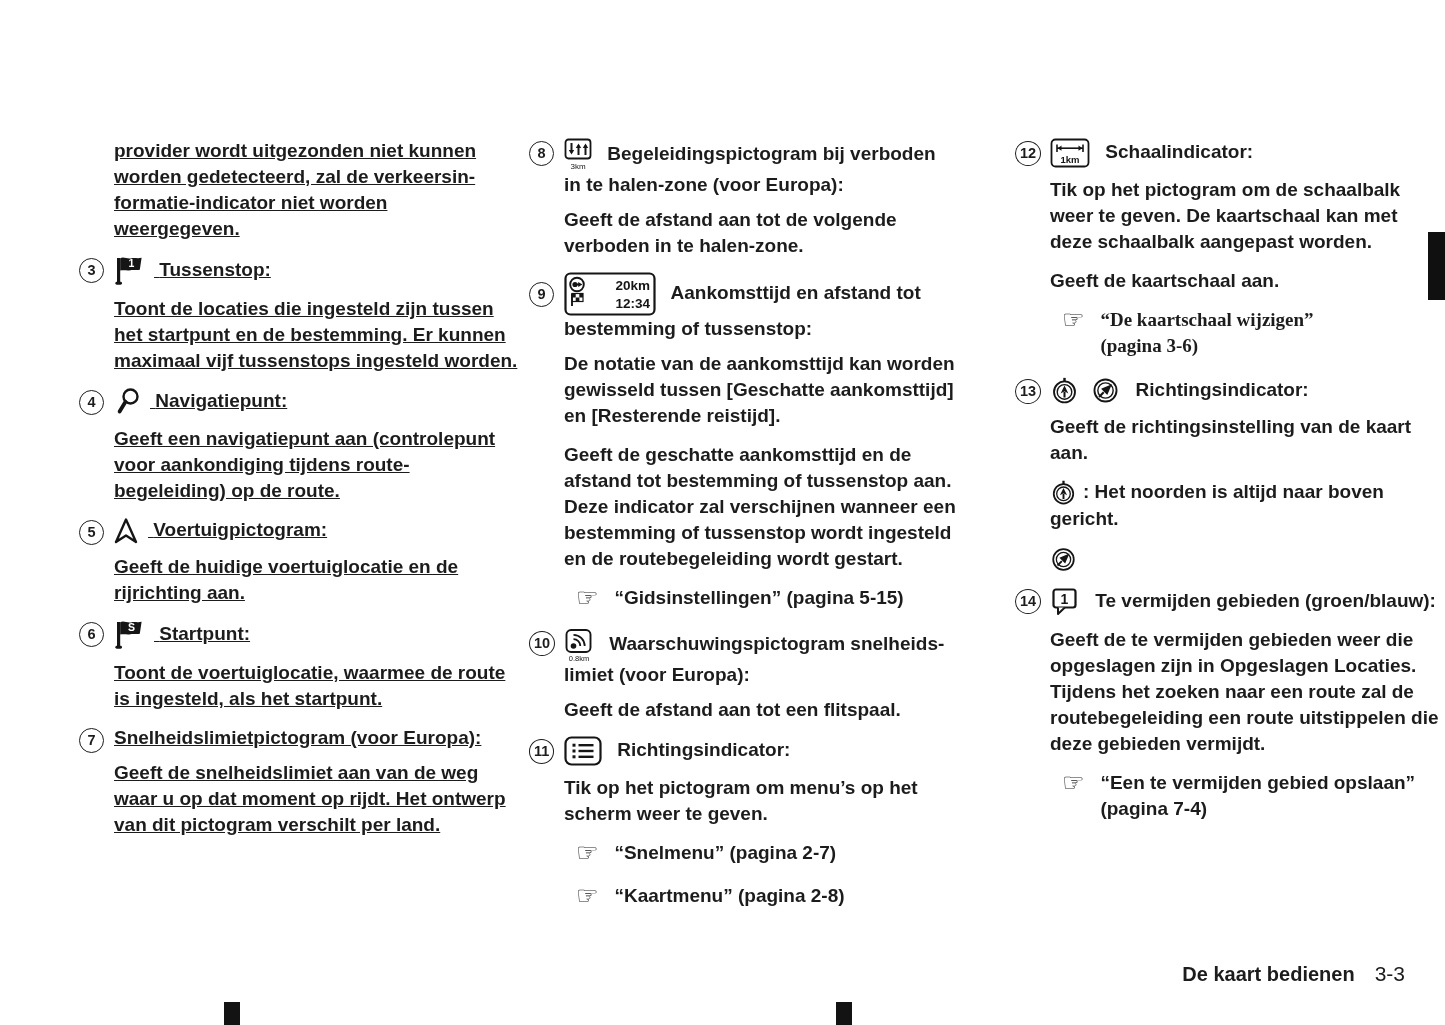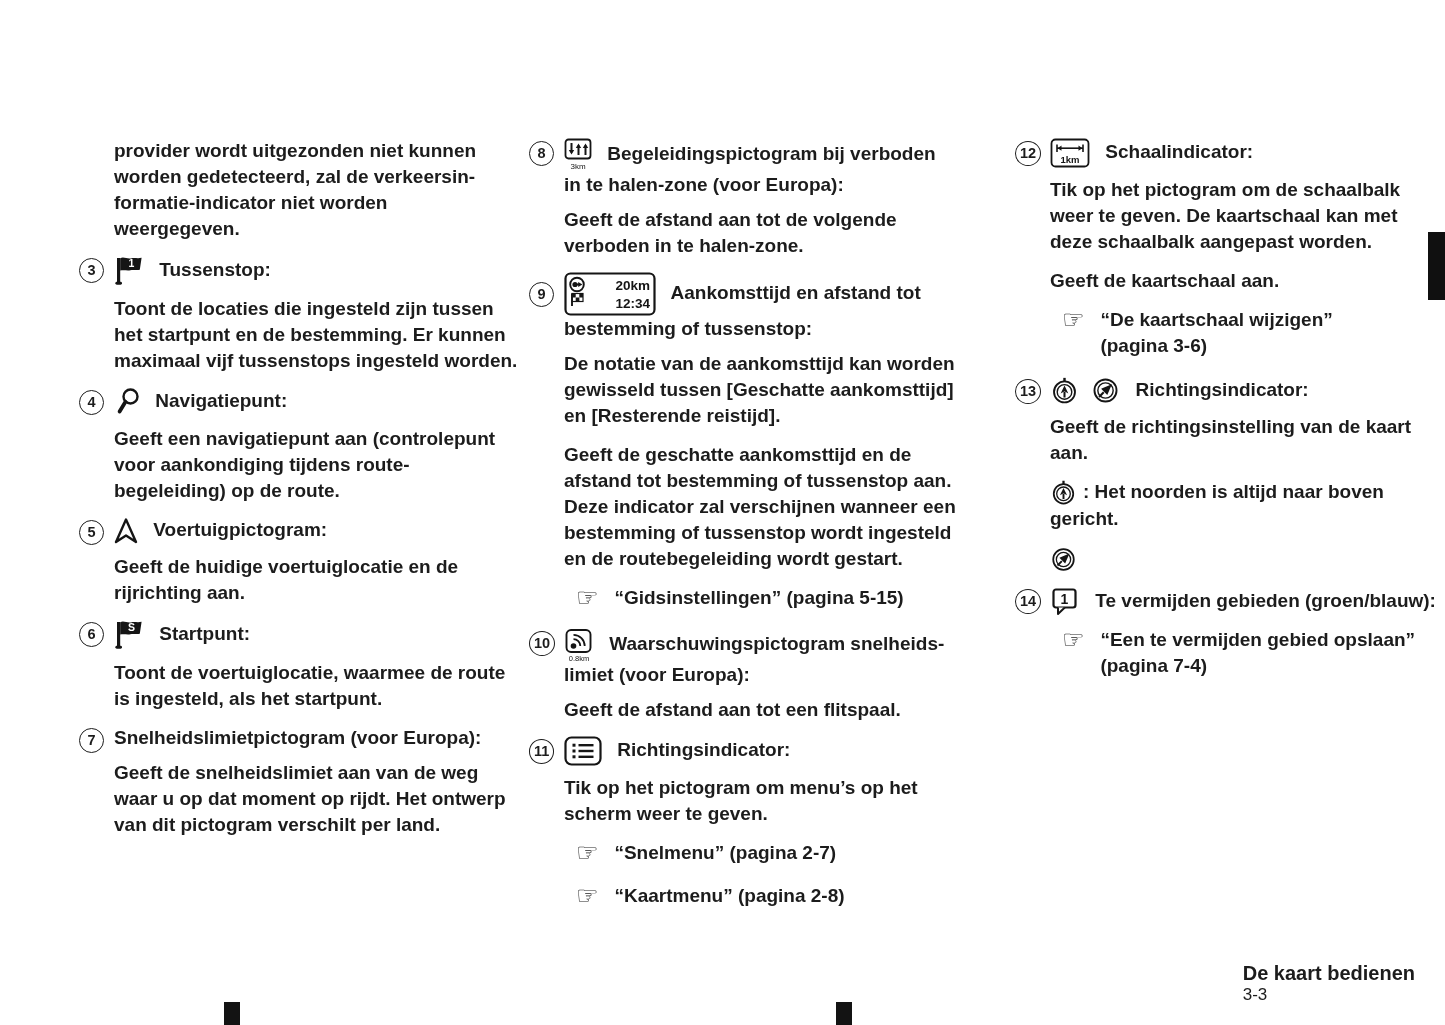--- a/index.html
+++ b/index.html
@@ -2,47 +2,47 @@
 <html><head>
 <meta charset="utf-8">
 <style>
   html,body { margin:0; padding:0; background:#ffffff; }
   .page {
     position:relative; width:1445px; height:1025px; background:#ffffff;
     font-family:"Liberation Sans", sans-serif; font-weight:600; color:#1c1c1c;
     overflow:hidden;
   }
   .col { position:absolute; top:138px; font-size:19px; line-height:26px; }
-  .col1 { left:82px;  width:436px; }
+  .col1 { left:82px;  width:436px;text-decoration:underline; }
   .col2 { left:532px; width:424px; }
   .col3 { left:982px; width:424px;margin-left:36px; }
 
   .para { margin:0 0 13px 32px; }
   .item { position:relative; margin:0 0 9px 32px; }
   .num {
     position:absolute; left:-35px; top:3px; box-sizing:border-box;
     min-width:25px; height:25px; padding:0 4px;
     border:1.7px solid #1c1c1c; border-radius:50%;
     display:flex; align-items:center; justify-content:center;
     font-size:14.5px; line-height:1; font-weight:600;
   }
   .num-mid { top:10px; }
   .icon { display:inline-block; vertical-align:middle; margin-right:10px; }
   .icon svg { display:block; }
   .inline-icon { display:inline-block; vertical-align:middle; margin-right:6px; }
   .inline-icon svg { display:block; }
 
   .ref { display:flex; gap:16px; margin:3px 0 17px 44px; }
   .hand { font-family:"DejaVu Sans", sans-serif; font-size:25px; line-height:26px; font-weight:400; flex:none; }
-  .w260 { max-width:258px; }
+  .w260 { max-width:258px;font-family:Liberation Serif, serif; }
   .w330 { max-width:330px; }
 
-  .footer { position:absolute; top:962px; right:50px; display:flex; align-items:baseline;flex-direction:column; }
+  .footer { position:absolute; top:962px; right:40px; display:flex; align-items:baseline; }
   .footer .chap { font-weight:700; font-size:20px; }
-  .footer .pnum { font-weight:400; font-size:17px; margin-left:20px; }
+  .footer .pnum { font-weight:400; font-size:21px; margin-left:20px; }
 
   .edge-tab { position:absolute; right:0; top:232px; width:17px; height:68px; background:#101010; }
   .mark { position:absolute; top:1002px; width:16px; height:23px; background:#131313; }
   .m1 { left:224px; }
   .m2 { left:836px; }
 
   .page svg text { font-family:"Liberation Sans", sans-serif; font-weight:600; fill:#151515; }
   .page svg .cap { font-weight:400; }
 </style>
 </head>
@@ -247,20 +247,21 @@
 
     <div class="item">
       <span class="num">14</span>
       <span class="icon"><svg width="30" height="32" viewBox="0 0 30 32">
         <rect x="3.5" y="3.5" width="22" height="18" rx="2.5" fill="none" stroke="#151515" stroke-width="2.2"></rect>
         <path d="M8 21.5 V28 L14.8 21.5" fill="#ffffff" stroke="#151515" stroke-width="2" stroke-linejoin="round"></path>
         <text x="14.5" y="17.5" text-anchor="middle" font-size="14">1</text>
       </svg></span>
       <span>Te vermijden gebieden (groen/blauw):</span>
     </div>
+    <p class="para">Geeft de te vermijden gebieden weer die opgeslagen zijn in Opgeslagen Locaties. Tijdens het zoeken naar een route zal de routebegeleiding een route uitstippelen die deze gebieden vermijdt.</p>
 
     <div class="ref">
       <span class="hand">☞</span>
       <span class="w330">“Een te vermijden gebied opslaan” (pagina 7-4)</span>
     </div>
   </div>
 
   <div class="footer">
     <span class="chap">De kaart bedienen</span>
     <span class="pnum">3-3</span>

